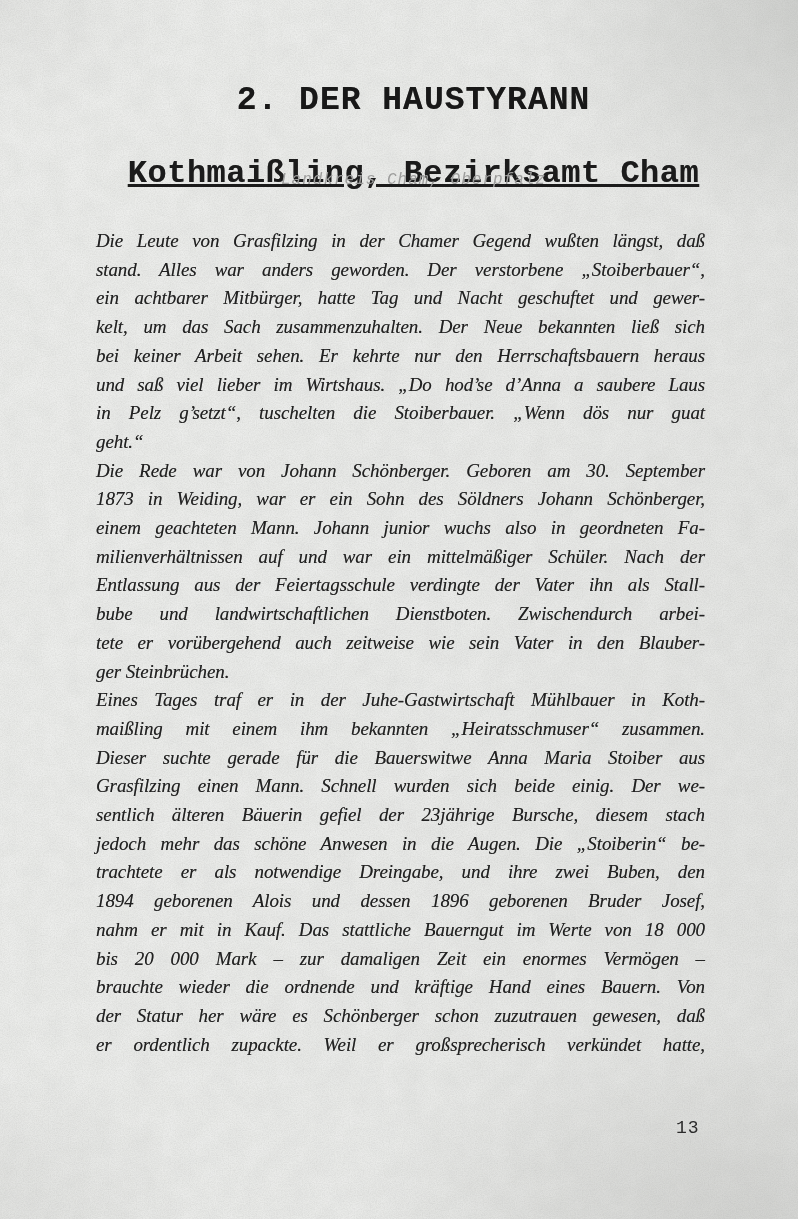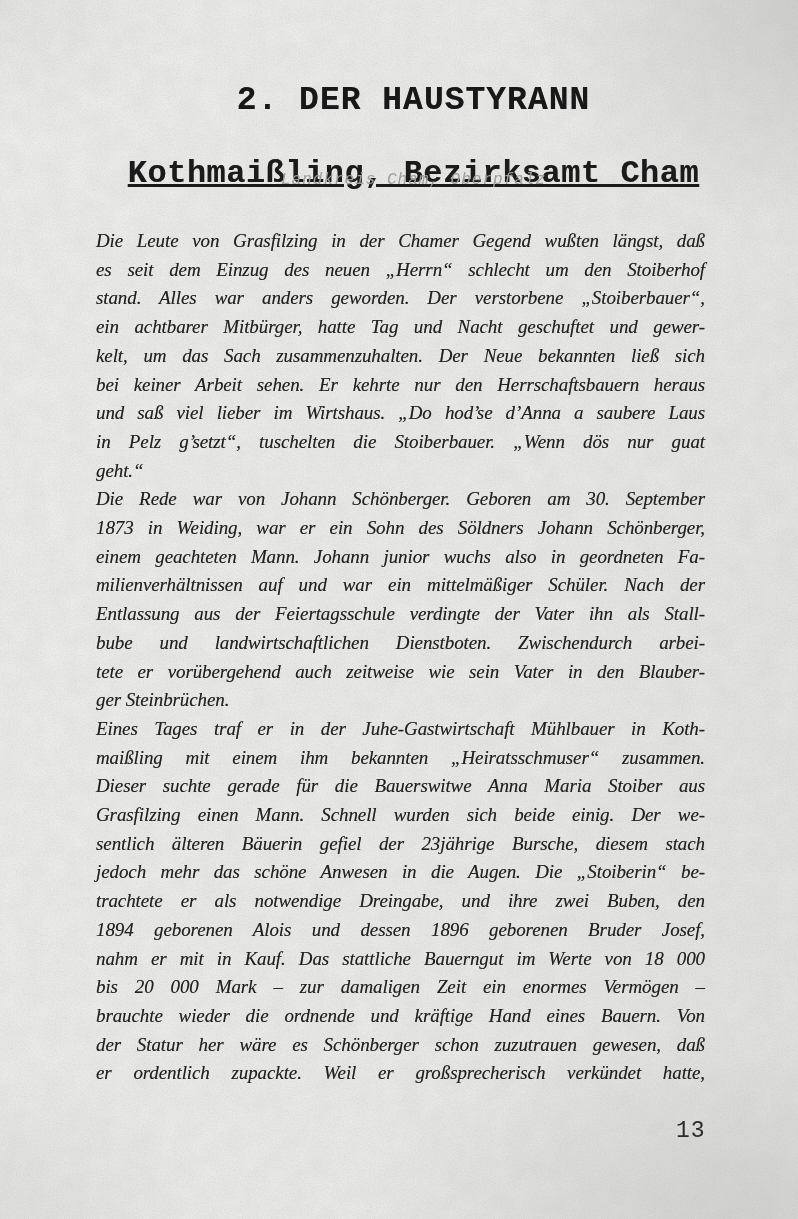--- a/index.html
+++ b/index.html
@@ -75,21 +75,21 @@
     font-style: italic;
   }
   .line.para-end {
     text-align-last: left;
   }
   .page-number {
     position: absolute;
     left: 676px;
     top: 1118px;
     font-family: "Liberation Mono", "DejaVu Sans Mono", monospace;
-    font-size: 23px;
+    font-size: 18px;
     letter-spacing: 1px;
     color: #2b2b2b;
   }
 </style>
 </head>
 <body>
 
 <div class="page">
 
   <svg class="texture" width="798" height="1219" xmlns="http://www.w3.org/2000/svg" aria-hidden="true">
@@ -108,21 +108,20 @@
   </svg>
 
   <div class="heading chapter-title">2. DER HAUSTYRANN</div>
 
   <div class="heading chapter-subtitle">Kothmaißling, Bezirksamt Cham</div>
 
   <div class="heading chapter-location">Landkreis Cham, Oberpfalz</div>
 
   <div class="body-text">
       <div class="line">Die Leute von Grasfilzing in der Chamer Gegend wußten längst, daß</div>
-      <div class="line">es seit dem Einzug des neuen „Herrn“ schlecht um den Stoiberhof</div>
       <div class="line">stand. Alles war anders geworden. Der verstorbene „Stoiberbauer“,</div>
       <div class="line">ein achtbarer Mitbürger, hatte Tag und Nacht geschuftet und gewer-</div>
       <div class="line">kelt, um das Sach zusammenzuhalten. Der Neue bekannten ließ sich</div>
       <div class="line">bei keiner Arbeit sehen. Er kehrte nur den Herrschaftsbauern heraus</div>
       <div class="line">und saß viel lieber im Wirtshaus. „Do hod’se d’Anna a saubere Laus</div>
       <div class="line">in Pelz g’setzt“, tuschelten die Stoiberbauer. „Wenn dös nur guat</div>
       <div class="line para-end">geht.“</div>
       <div class="line">Die Rede war von Johann Schönberger. Geboren am 30. September</div>
       <div class="line">1873 in Weiding, war er ein Sohn des Söldners Johann Schönberger,</div>
       <div class="line">einem geachteten Mann. Johann junior wuchs also in geordneten Fa-</div>

